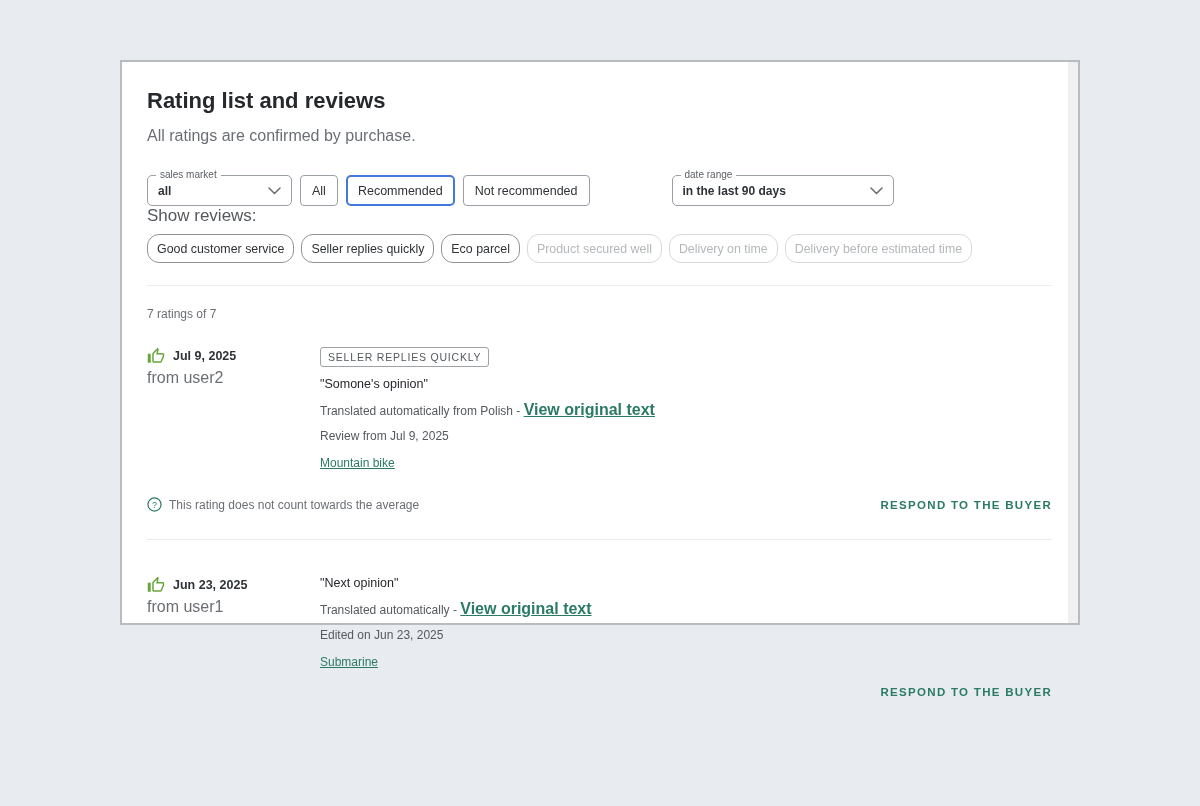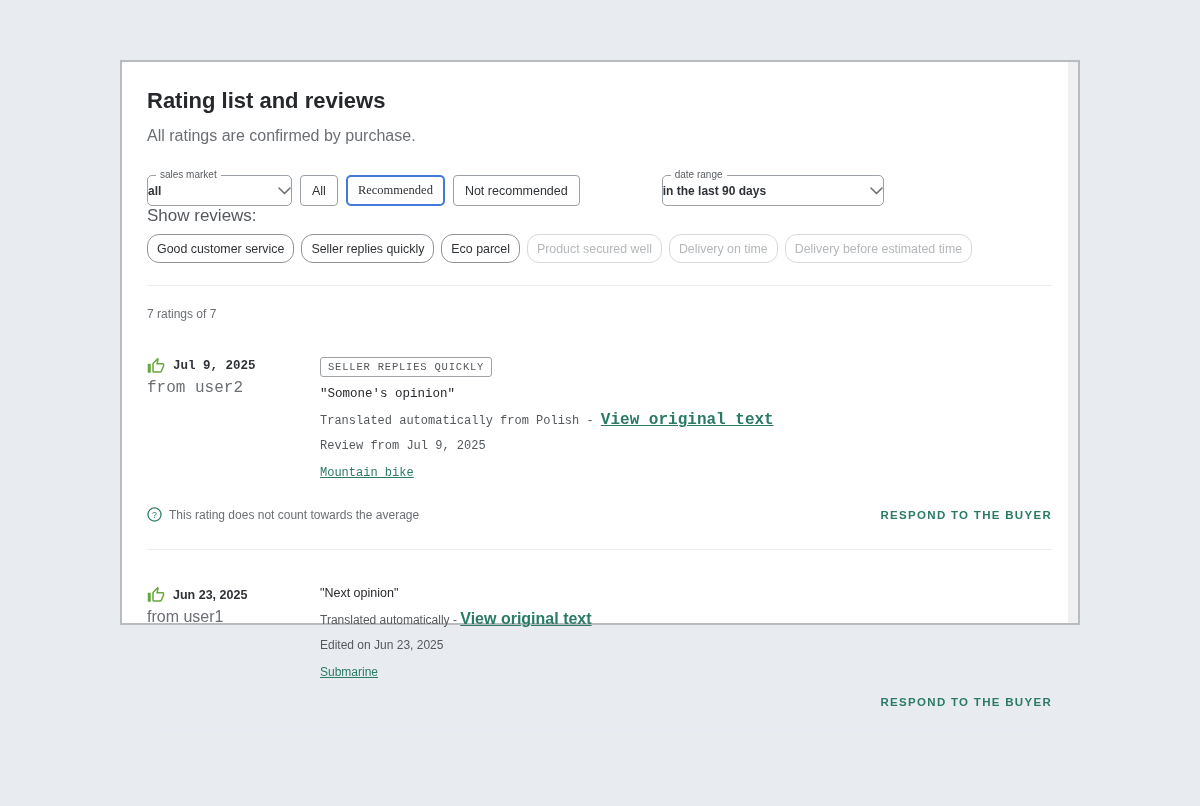--- a/index.html
+++ b/index.html
@@ -17,56 +17,56 @@
   .scroll-gutter {
     position:absolute; top:0; right:0; bottom:0; width:10px; background:#f0f0f1;
   }
   h1.page-title { font-size:22px; font-weight:600; color:#26282c; margin:0 0 13px; line-height:1.2; }
   .subtitle { font-size:16px; color:var(--text_gray,#6b6f74); }
 
   .filters-row { display:flex; align-items:flex-start; margin-top:30px; gap:8px; }
   .select {
     position:relative; height:31px; border:1px solid var(--border_gray,#9aa0a5);
     border-radius:5px; background:#fff; display:flex; align-items:center;
-    padding:0 0; cursor:pointer;
+    padding:0 10px; cursor:pointer;
   }
   .select .lbl {
     position:absolute; top:-7px; left:8px; background:#fff; padding:0 4px;
     font-size:10px; color:#5a5e63; white-space:nowrap;
   }
   .select .val { font-size:12px; font-weight:600; color:#2f3337; }
   .select .chev { margin-left:auto; display:flex; }
   .select.sales { width:145px; }
   .select.daterange { width:222px; margin-left:74px; }
 
   .pill-btn {
     height:31px; background:#fff; border:1px solid var(--border_gray,#9aa0a5);
     border-radius:4px; font-size:12.5px; color:#2f3337; padding:0 11px;
     font-family:inherit; cursor:pointer; white-space:nowrap;
   }
-  .pill-btn.selected { border:2px solid var(--focus_blue,#4478d9); border-radius:5px; padding:0 10px;font-family:Liberation Serif, serif; }
+  .pill-btn.selected { border:2px solid var(--focus_blue,#4478d9); border-radius:5px; padding:0 10px; }
 
   .show-reviews-label { font-size:17px; color:#55595d; }
   .chips-row { display:flex; gap:7px; margin-top:8px; }
   .chip {
     height:29px; background:#fff; border:1px solid #8f9499; border-radius:12px;
     font-size:12.4px; color:#2f3337; padding:0 9px; font-family:inherit;
     cursor:pointer; white-space:nowrap;
   }
   .chip.disabled { border-color:#d7d9db; color:var(--chip_disabled,#b4b8bb); cursor:default; }
 
   .divider { border-top:1px solid var(--divider,#ececec); }
   .divider.d1 { margin-top:22px; }
   .divider.d2 { margin-top:27px; }
   .divider.d3 { margin-top:27px; }
 
   .results-count { margin-top:21px; font-size:12px; color:var(--text_gray,#6b6f74); }
 
   .review { display:grid; grid-template-columns:173px 1fr; }
-  .review.r1 { margin-top:36px;font-family:Liberation Mono, monospace; }
+  .review.r1 { margin-top:26px; }
   .review.r2 { margin-top:36px; }
   .rev-date-row { display:flex; align-items:center; gap:8px; }
   .rev-date { font-size:12.5px; font-weight:700; color:#2f3337; }
   .rev-from { font-size:16px; color:var(--text_gray,#6b6f74); margin-top:4px; }
 
   .rev-body > * { display:block; }
   .badge {
     display:inline-block; border:1px solid #9ea3a7; border-radius:3px;
     padding:3px 7px; font-size:10.5px; letter-spacing:.8px; color:#54585c;
     background:#fff; margin-bottom:10px;

